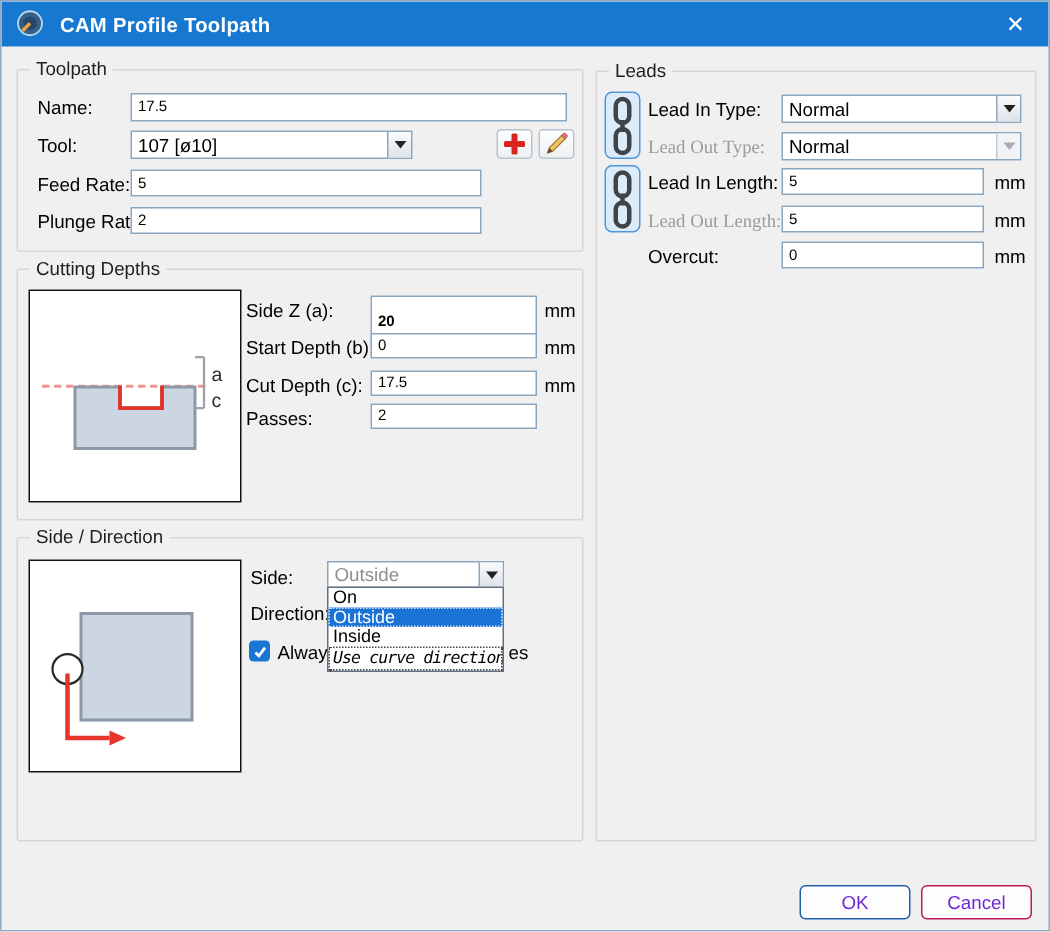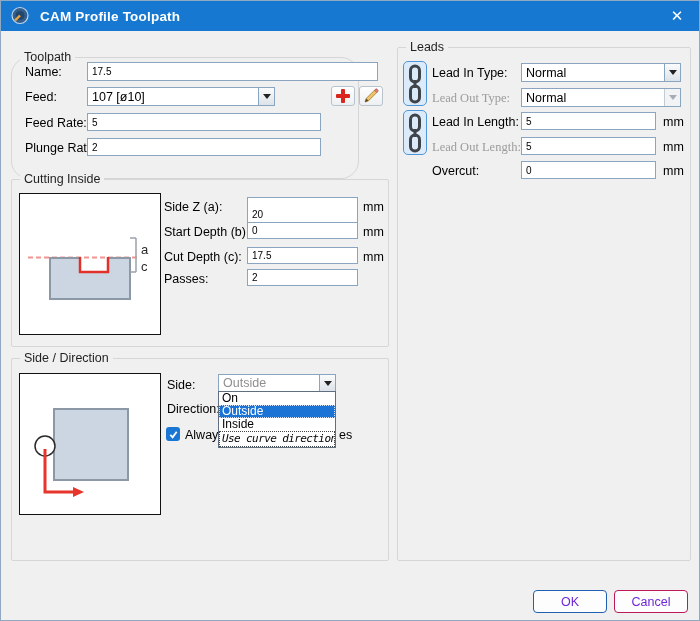--- a/index.html
+++ b/index.html
@@ -44,26 +44,26 @@
       <svg width="20" height="20" viewBox="0 0 20 20">
         <circle cx="10" cy="9.5" r="8" fill="#355f8d" stroke="#bcd6ec" stroke-width="1.2"></circle>
         <circle cx="10" cy="9.5" r="4.5" fill="#24466b"></circle>
         <line x1="10" y1="9.5" x2="5" y2="14.5" stroke="#e9a33f" stroke-width="2.4"></line>
       </svg>
     </span>
     <span class="title">CAM Profile Toolpath</span>
     <button class="close-btn"><span>✕</span></button>
   </div>
 
-  <div class="group" style="left:10px; top:56px; width:348px; height:122px;border-radius:18px;">
+  <div class="group" style="left:10px; top:45px; width:378px; height:122px;">
     <span class="group-label">Toolpath</span>
   </div>
   <span class="lbl" style="left:24px; top:64px;">Name:</span>
   <input class="txt" style="left: 86px; top: 61px; width: 291px; height: 19px;" value="17.5">
-  <span class="lbl" style="left:24px; top:89px;">Feed:</span>
+  <span class="lbl" style="left:24px; top:89px;">Tool:</span>
   <div class="combo" style="left:86px; top:86px; width:188px; height:19px;">
     <span class="combo-text">107 [ø10]</span>
     <span class="combo-btn">
         <span class="arr"></span>
       </span>
   </div>
   <button class="tool-btn" style="left:330px; top:85px;">
     <svg width="18" height="16" viewBox="0 0 18 16">
       <rect x="7" y="1" width="4" height="14" rx="1" fill="#d9251d"></rect>
       <rect x="2" y="6" width="14" height="4" rx="1" fill="#d9251d"></rect>
@@ -75,36 +75,36 @@
       <path d="M2,14 L3.2,10.5 L5.5,12.8 Z" fill="#5b4a20"></path>
       <path d="M11.5,2.2 L13.8,4.5 L14.9,3.4 C15.3,3 15.3,2.4 14.9,2 L14,1.1 C13.6,0.7 13,0.7 12.6,1.1 Z" fill="#e77b7b" stroke="#9c4a4a" stroke-width="0.6"></path>
     </svg>
   </button>
   <span class="lbl" style="left:24px; top:115px;">Feed Rate:</span>
   <input class="txt" style="left: 86px; top: 112px; width: 234px; height: 18px;" value="5">
   <span class="lbl" style="left:24px; top:140px;">Plunge Rate:</span>
   <input class="txt" style="left: 86px; top: 137px; width: 234px; height: 18px;" value="2">
 
   <div class="group" style="left:10px; top:178px; width:378px; height:168px;">
-    <span class="group-label">Cutting Inside</span>
+    <span class="group-label">Cutting Depths</span>
   </div>
   <div class="diagram" style="left:18px; top:192px;">
     <svg width="140" height="140" viewBox="0 0 140 140">
       <line x1="8" y1="63.5" x2="118" y2="63.5" stroke="#f0958f" stroke-width="2" stroke-dasharray="5 3"></line>
       <path d="M30,64 L30,105 L110,105 L110,64 L88,64 L88,78 L60,78 L60,64 Z" fill="#ccd6e2" stroke="#8d98a7" stroke-width="2"></path>
       <path d="M60,63 L60,78 L88,78 L88,63" fill="none" stroke="#e03228" stroke-width="2.5"></path>
       <line x1="116" y1="44" x2="116" y2="78" stroke="#9aa2ab" stroke-width="1.5"></line>
       <line x1="110" y1="44" x2="116" y2="44" stroke="#9aa2ab" stroke-width="1.5"></line>
       <line x1="110" y1="78" x2="116" y2="78" stroke="#9aa2ab" stroke-width="1.5"></line>
       <text x="121" y="60" font-size="13" fill="#2a2a2a">a</text>
       <text x="121" y="77" font-size="13" fill="#2a2a2a">c</text>
     </svg>
   </div>
   <span class="lbl" style="left:163px; top:199px;">Side Z (a):</span>
-  <input class="txt" style="left: 246px; top: 196px; width: 111px; height: 34px;" value="20">
+  <input class="txt" style="left: 246px; top: 196px; width: 111px; height: 34px; font-weight: bold;" value="20">
   <span class="unit" style="left:362px; top:199px;">mm</span>
   <span class="lbl" style="left:163px; top:224px;">Start Depth (b):</span>
   <input class="txt" style="left: 246px; top: 221px; width: 111px; height: 17px;" value="0">
   <span class="unit" style="left:362px; top:224px;">mm</span>
   <span class="lbl" style="left:163px; top:249px;">Cut Depth (c):</span>
   <input class="txt" style="left: 246px; top: 246px; width: 111px; height: 17px;" value="17.5">
   <span class="unit" style="left:362px; top:249px;">mm</span>
   <span class="lbl" style="left:163px; top:271px;">Passes:</span>
   <input class="txt" style="left: 246px; top: 268px; width: 111px; height: 17px;" value="2">
 

